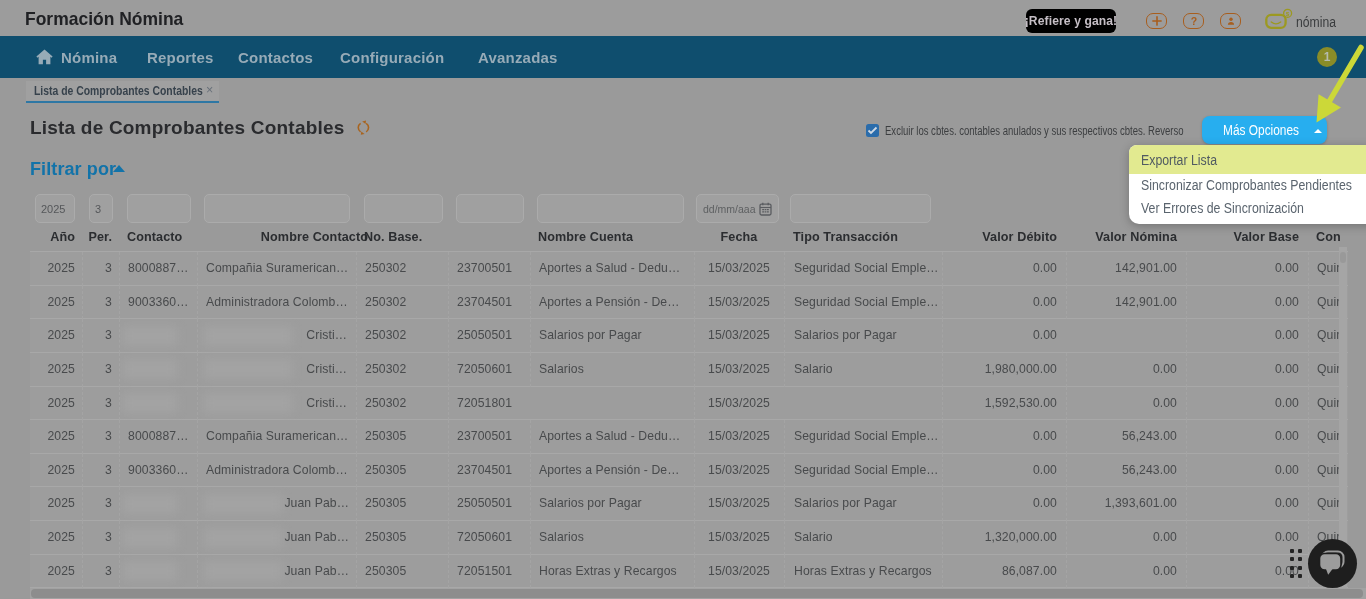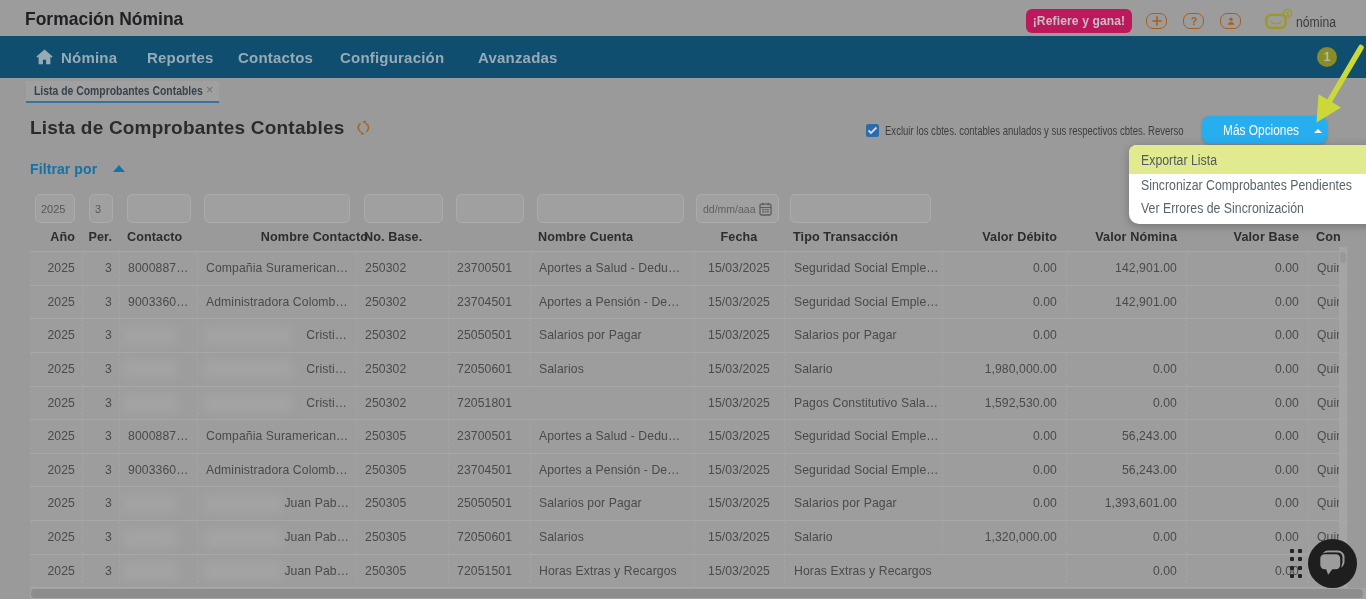--- a/index.html
+++ b/index.html
@@ -3,21 +3,21 @@
 <meta charset="utf-8">
 <style>
   * { margin:0; padding:0; box-sizing:border-box; }
   html,body { width:1366px; height:599px; overflow:hidden; }
   body { font-family:"Liberation Sans", sans-serif; }
   #frame { position:relative; width:1366px; height:599px; background:#9a9a9a; overflow:hidden; }
 
   
   #topbar { position:absolute; left:0; top:0; width:1366px; height:36px; background:#9c9c9c; }
   #app-title { position:absolute; left:25px; top:0; height:36px; line-height:37px; font-size:19px; font-weight:700; color:#202124; transform:scaleX(0.92); transform-origin:left center; white-space:nowrap; }
-  #refer-btn { position:absolute; left:1026px; top:9px; width:106px; height:24px; border-radius:6px; background:#be185d; }
+  #refer-btn { position:absolute; left:1026px; top:9px; width:90px; height:24px; border-radius:6px; background:#000000; }
   #refer-btn span { position:absolute; left:50%; top:0; height:24px; line-height:25px; font-size:12.5px; font-weight:700; color:#c6bfc6; letter-spacing:.1px; transform:translateX(-50%) scaleX(0.97); white-space:nowrap; }
   .hicon-btn { position:absolute; top:13px; width:21px; height:16px; border:1.5px solid #a85e1e; border-radius:7px; }
   #btn-plus { left:1146px; }
   #btn-help { left:1183px; }
   #btn-user { left:1220px; }
   .hicon-btn svg { position:absolute; left:50%; top:50%; transform:translate(-50%,-50%); }
   #brand { position:absolute; left:1265px; top:6px; width:101px; height:26px; }
   #brand-text { position:absolute; left:31px; top:7.5px; font-size:14px; color:#3a3c3e; transform:scaleX(0.87); transform-origin:left center; white-space:nowrap; }
 
   
@@ -46,21 +46,21 @@
   #more-btn-label { position:absolute; left:21px; top:0; height:28px; line-height:29px; font-size:14px; color:#fdfeff; transform:scaleX(0.85); transform-origin:left center; white-space:nowrap; }
   #more-btn-caret { position:absolute; left:112px; top:13px; width:0; height:0; border-left:4.5px solid transparent; border-right:4.5px solid transparent; border-bottom:4.5px solid #ffffff; }
   #dropdown { position:absolute; left:1129px; top:145px; width:262px; height:79px; background:#ffffff; border-radius:8px 8px 10px 10px; box-shadow:0 2px 10px rgba(0,0,0,.25); overflow:hidden; }
   .dd-item { position:relative; height:23px; }
   .dd-item span { position:absolute; left:12px; top:0; height:23px; line-height:23px; font-size:14px; color:#5a646e; transform:scaleX(0.88); transform-origin:left center; white-space:nowrap; }
   .dd-item.hl { height:29px; background:#e2ea90; }
   .dd-item.hl span { height:29px; line-height:30px; color:#515b62; }
   #annot-arrow { position:absolute; left:1280px; top:40px; width:86px; height:95px; pointer-events:none; }
 
   
-  #filter-toggle { position:absolute; left:30px; top:160px; height:18px; line-height:18px; font-size:14px; font-weight:700; color:#1273a9; letter-spacing:.1px; }
+  #filter-toggle { position:absolute; left:30px; top:160px; height:18px; line-height:18px; font-size:18px; font-weight:700; color:#1273a9; letter-spacing:.1px; }
   #filter-caret { position:absolute; left:113px; top:165px; width:0; height:0; border-left:6px solid transparent; border-right:6px solid transparent; border-bottom:7px solid #1273a9; }
   .filter-input { position:absolute; top:194px; height:29px; border:1px solid #ababab; border-radius:5px; background:#a0a0a0; font-family:"Liberation Sans",sans-serif; font-size:11px; color:#55575a; padding:0 5px; outline:none; }
   .filter-input::placeholder { color:#6a6c6e; opacity:1; }
   #f-ano { left:35px; width:40px; }
   #f-per { left:89px; width:24px; }
   #f-contacto { left:127px; width:64px; }
   #f-nombre-contacto { left:204px; width:146px; }
   #f-nocbte { left:364px; width:79px; }
   #f-cuenta { left:456px; width:68px; }
   #f-nombre-cuenta { left:537px; width:147px; }
@@ -278,21 +278,20 @@
         <div class="td sep" style="left: 89px; width: 78px; text-align: left; padding-left: 8px; padding-right: 0px;">
           <span class="redact" style="width: 54px; height: 20px; position: absolute; top: 6.5px; left: 3px;"></span>
         </div>
         <div class="td sep" style="left: 167px; width: 159px; text-align: left; padding-left: 8px; padding-right: 0px;">
           <span class="redact" style="width: 88px; height: 20px; position: absolute; top: 6.5px; left: 6px;"></span>
           <span style="position: absolute; right: 9px; top: 0px;">Cristi…</span>
         </div>
         <div class="td sep" style="left: 326px; width: 92px; text-align: left; padding-left: 8px; padding-right: 0px;">250302</div>
         <div class="td sep" style="left: 418px; width: 82px; text-align: left; padding-left: 8px; padding-right: 0px;">72051801</div>
         <div class="td sep" style="left: 664px; width: 90px; text-align: left; padding-left: 13px; padding-right: 0px;">15/03/2025</div>
-        <div class="td sep" style="left: 754px; width: 158px; text-align: left; padding-left: 9px; padding-right: 0px;">Pagos Constitutivo Sala…</div>
         <div class="td sep" style="left: 912px; width: 124px; text-align: right; padding-left: 0px; padding-right: 9px;">1,592,530.00</div>
         <div class="td sep" style="left: 1036px; width: 120px; text-align: right; padding-left: 0px; padding-right: 9px;">0.00</div>
         <div class="td sep" style="left: 1156px; width: 122px; text-align: right; padding-left: 0px; padding-right: 9px;">0.00</div>
         <div class="td sep" style="left: 1278px; width: 40px; text-align: left; padding-left: 8px; padding-right: 0px;">Quin</div>
       </div>
       <div class="tr">
         <div class="td" style="left: 0px; width: 52px; text-align: right; padding-left: 0px; padding-right: 7px;">2025</div>
         <div class="td sep" style="left: 52px; width: 37px; text-align: right; padding-left: 0px; padding-right: 7px;">3</div>
         <div class="td sep" style="left: 89px; width: 78px; text-align: left; padding-left: 8px; padding-right: 0px;">8000887…</div>
         <div class="td sep" style="left: 167px; width: 159px; text-align: left; padding-left: 8px; padding-right: 0px;">Compañia Suramerican…</div>
@@ -369,20 +368,21 @@
         </div>
         <div class="td sep" style="left: 167px; width: 159px; text-align: left; padding-left: 8px; padding-right: 0px;">
           <span class="redact" style="width: 78px; height: 20px; position: absolute; top: 6.5px; left: 6px;"></span>
           <span style="position: absolute; right: 7px; top: 0px;">Juan Pab…</span>
         </div>
         <div class="td sep" style="left: 326px; width: 92px; text-align: left; padding-left: 8px; padding-right: 0px;">250305</div>
         <div class="td sep" style="left: 418px; width: 82px; text-align: left; padding-left: 8px; padding-right: 0px;">72051501</div>
         <div class="td sep" style="left: 500px; width: 164px; text-align: left; padding-left: 8px; padding-right: 0px;">Horas Extras y Recargos</div>
         <div class="td sep" style="left: 664px; width: 90px; text-align: left; padding-left: 13px; padding-right: 0px;">15/03/2025</div>
         <div class="td sep" style="left: 754px; width: 158px; text-align: left; padding-left: 9px; padding-right: 0px;">Horas Extras y Recargos</div>
+        <div class="td sep" style="left: 912px; width: 124px; text-align: right; padding-left: 0px; padding-right: 9px;">86,087.00</div>
         <div class="td sep" style="left: 1036px; width: 120px; text-align: right; padding-left: 0px; padding-right: 9px;">0.00</div>
         <div class="td sep" style="left: 1156px; width: 122px; text-align: right; padding-left: 0px; padding-right: 9px;">0.00</div>
         <div class="td sep" style="left: 1278px; width: 40px; text-align: left; padding-left: 8px; padding-right: 0px;">Quin</div>
       </div>
     </div>
 
   <div id="vscroll-track">
       <div id="vscroll-thumb"></div>
     </div>
   <div id="hscroll-track">

